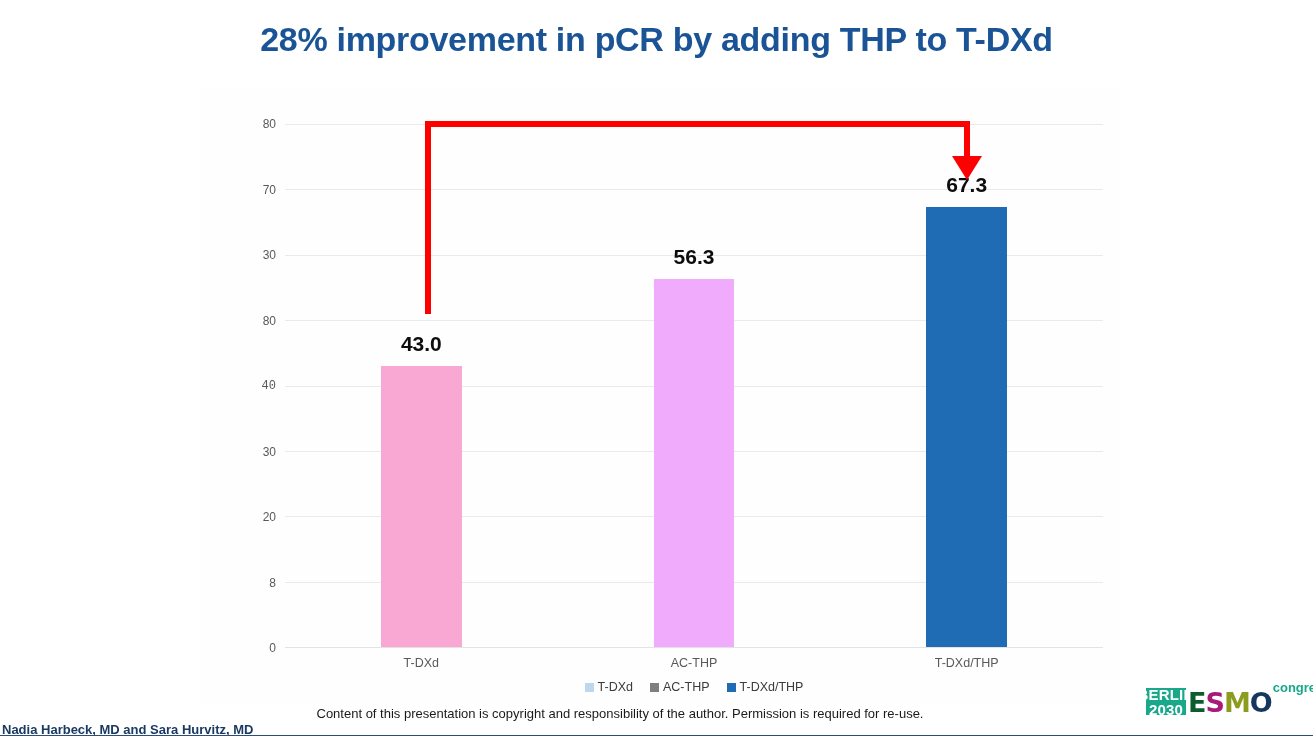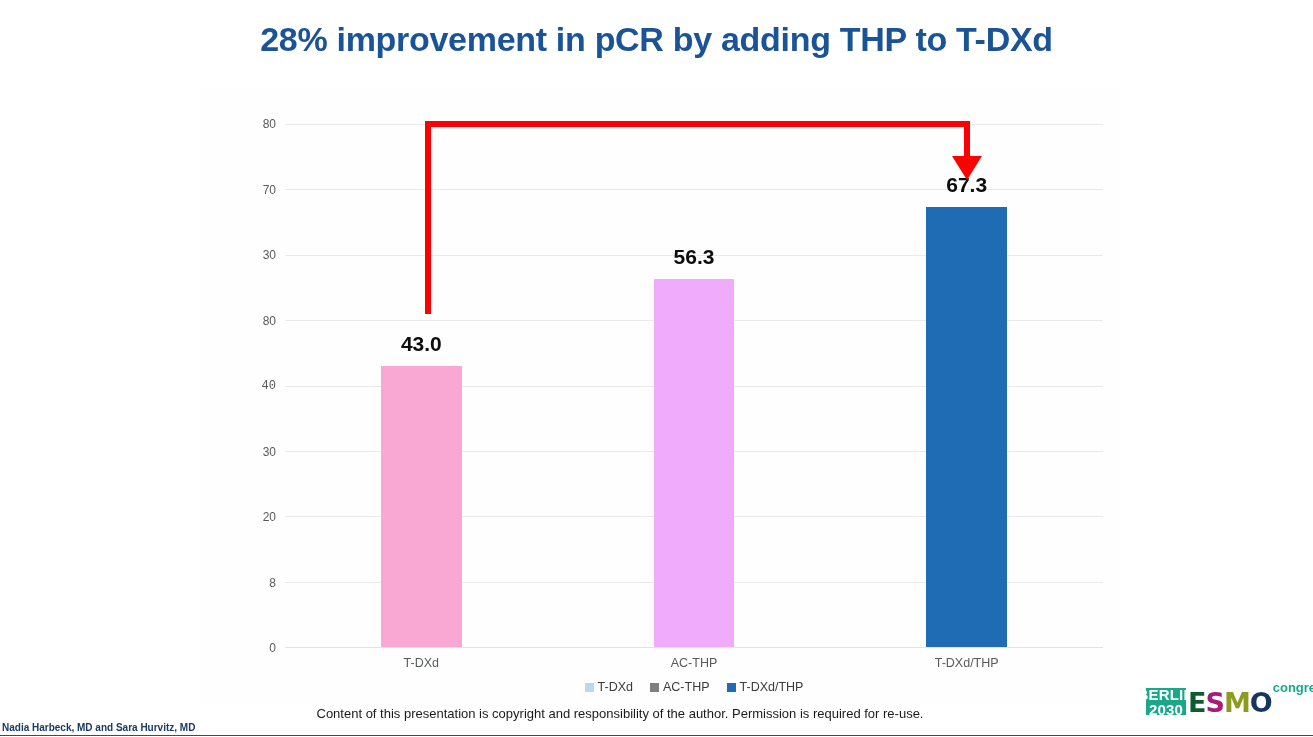--- a/index.html
+++ b/index.html
@@ -139,21 +139,21 @@
     width: 1240px;
     text-align: center;
     font-size: 13px;
     color: #1a1a1a;
     white-space: nowrap;
   }
   .authors {
     position: absolute;
     left: 2px;
     top: 722px;
-    font-size: 10px;
+    font-size: 13px;
     font-weight: bold;
     color: #1a3a63;
     white-space: nowrap;
   }
   .footer-rule {
     position: absolute;
     left: 0;
     top: 735px;
     width: 1313px;
     height: 1px;

